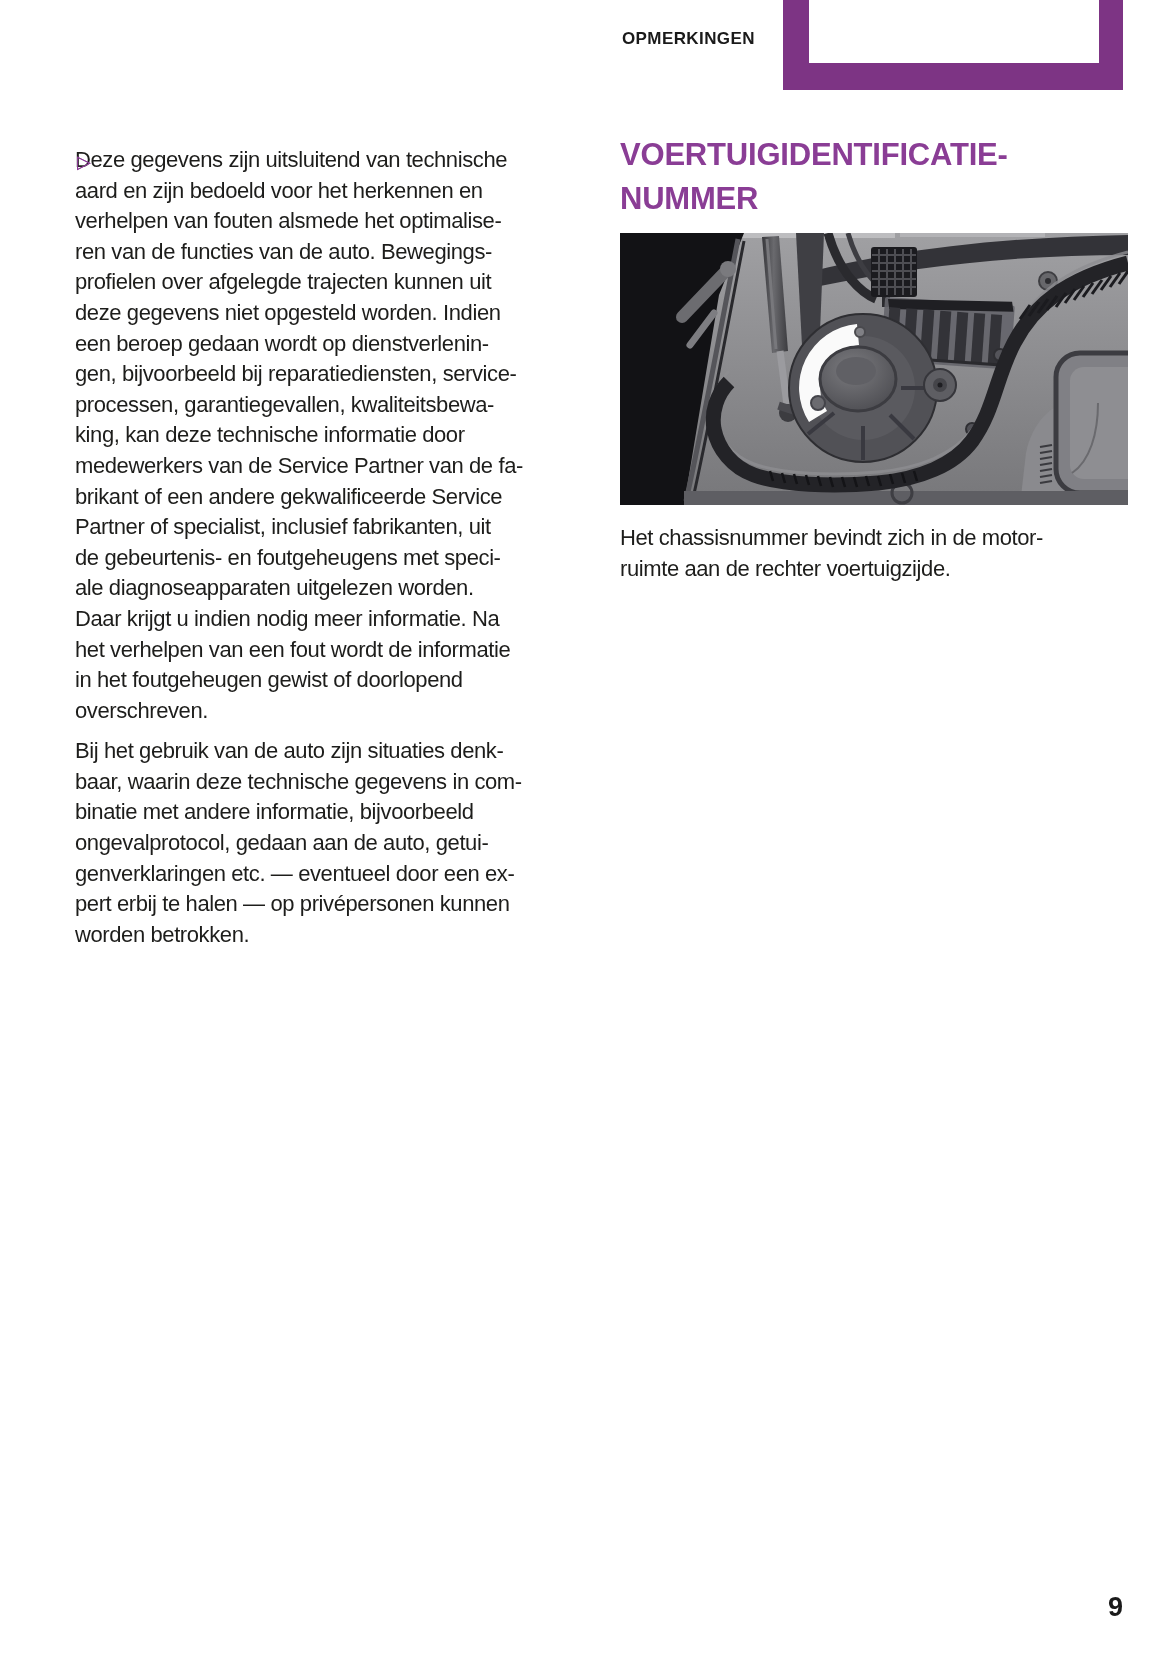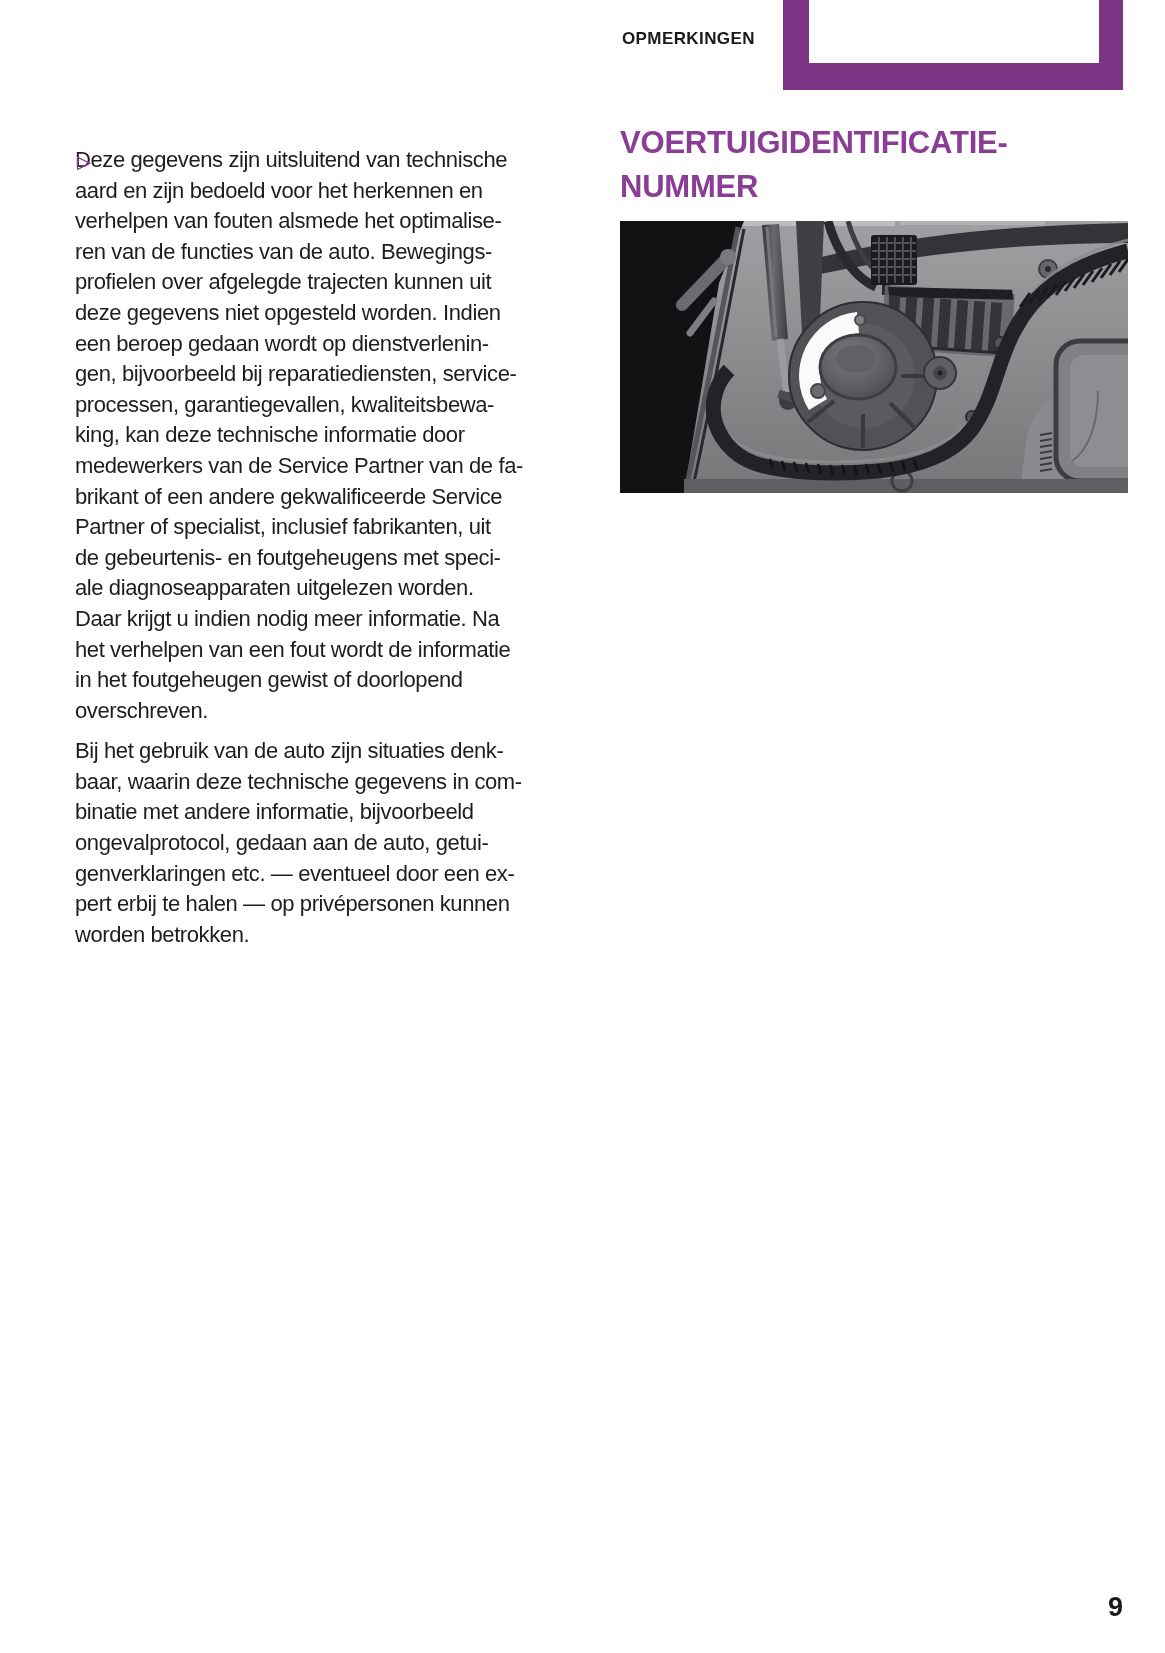--- a/index.html
+++ b/index.html
@@ -20,21 +20,21 @@
   }
   .bullets { margin:0; padding:0; list-style:none; }
   .bullets li { position:relative; padding-left:40px; margin:0 0 12px 0; }
   .marker {
     position:absolute; left:2px; top:2px; color:#8a3d95; font-size:18px;
     font-family:"DejaVu Sans", sans-serif;
   }
   .pre { white-space:pre-line; }
   .col-left p { margin:0 0 10px 0; }
 
-  .col-right { position:absolute; left:620px; top:121px; width:499px; }
+  .col-right { position:absolute; left:620px; top:133px; width:499px; }
   .section-title {
     margin:0; font-size:31px; line-height:44px; font-weight:bold;
     color:#8a3d95; letter-spacing:-0.2px; white-space:pre-line;
   }
   .figure { margin-top:12px; width:508px; height:272px; }
   .figure svg { display:block; }
   .caption { margin:18px 0 0 0; font-size:22px; line-height:30.6px; letter-spacing:-0.4px; white-space:pre-line; }
 
   .page-number { position:absolute; right:42px; top:1592px; font-size:27px; font-weight:bold; color:#1a1a1a; }
 </style>
@@ -242,17 +242,19 @@
               <line x1="463" y1="64" x2="473" y2="50"></line>
             <line x1="472" y1="61" x2="482" y2="47"></line>
               <line x1="481" y1="57" x2="491" y2="43"></line>
             <line x1="490" y1="54" x2="500" y2="40"></line>
               <line x1="499" y1="51" x2="508" y2="38"></line>
           </g>
         </g>
       </svg>
     </div>
 
+    <p class="caption">Het chassisnummer bevindt zich in de motor-
+ruimte aan de rechter voertuigzijde.</p>
   </div>
 
   <div class="page-number">9</div>
 
 </div>
 
 </body></html>

